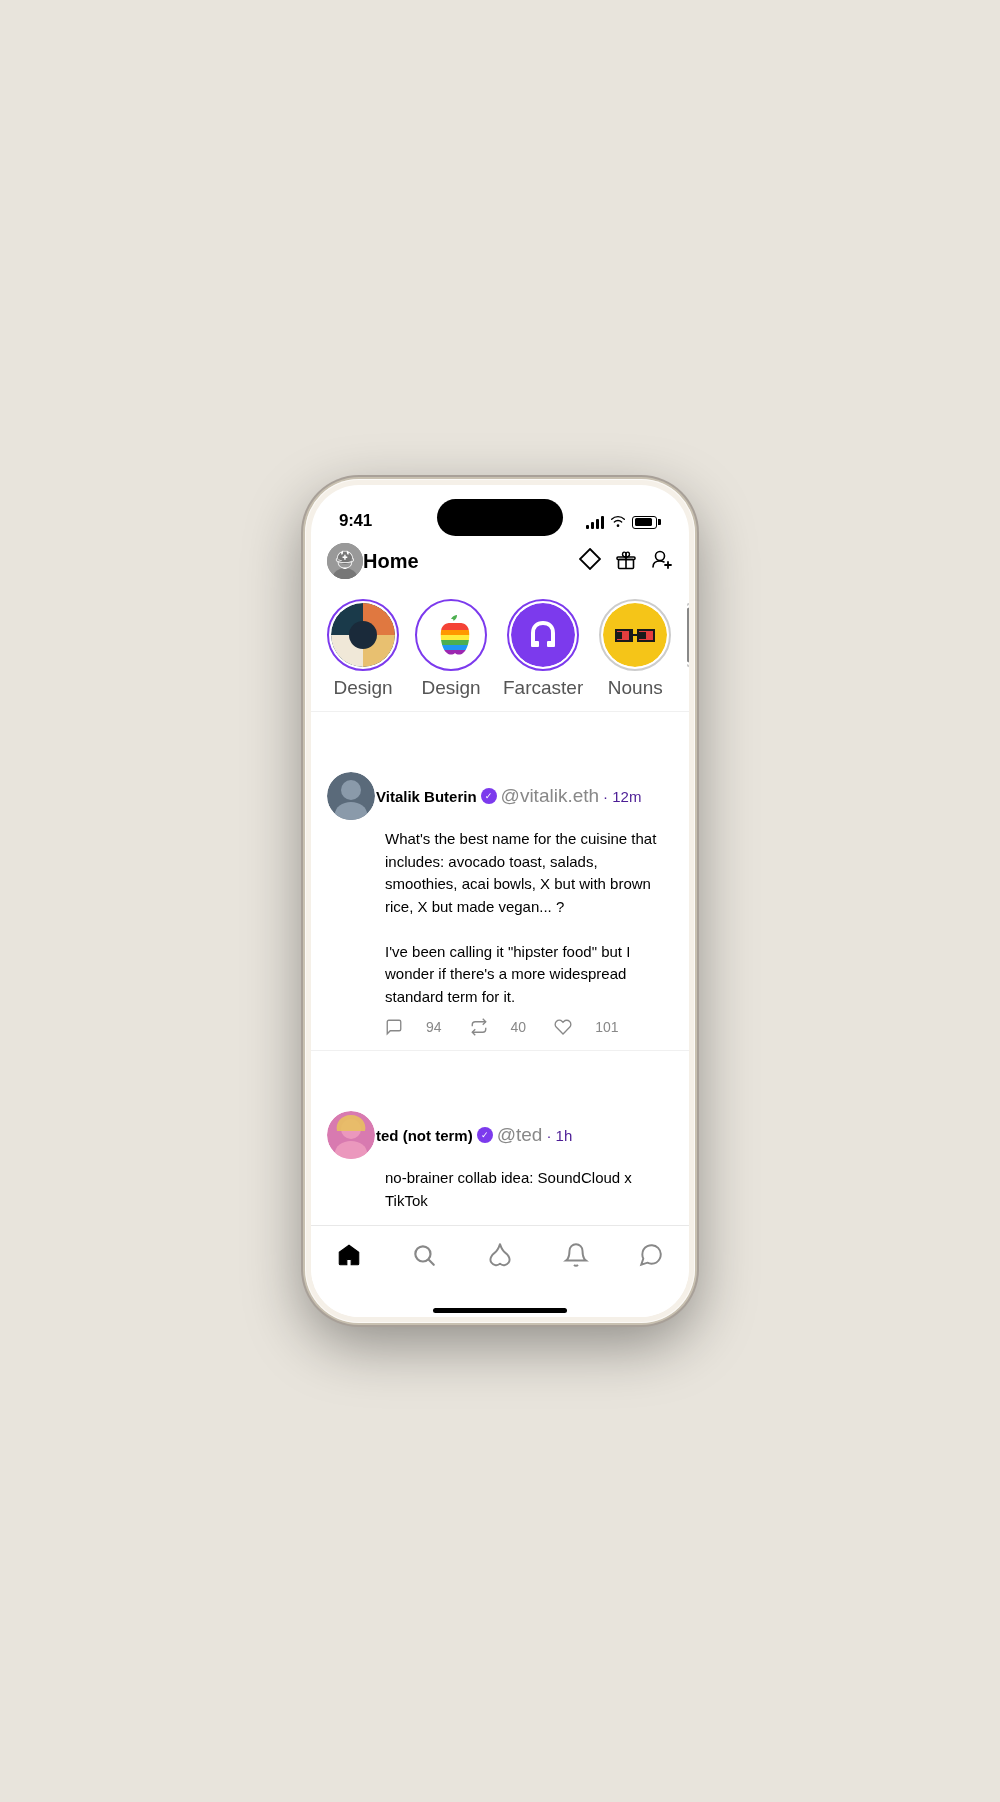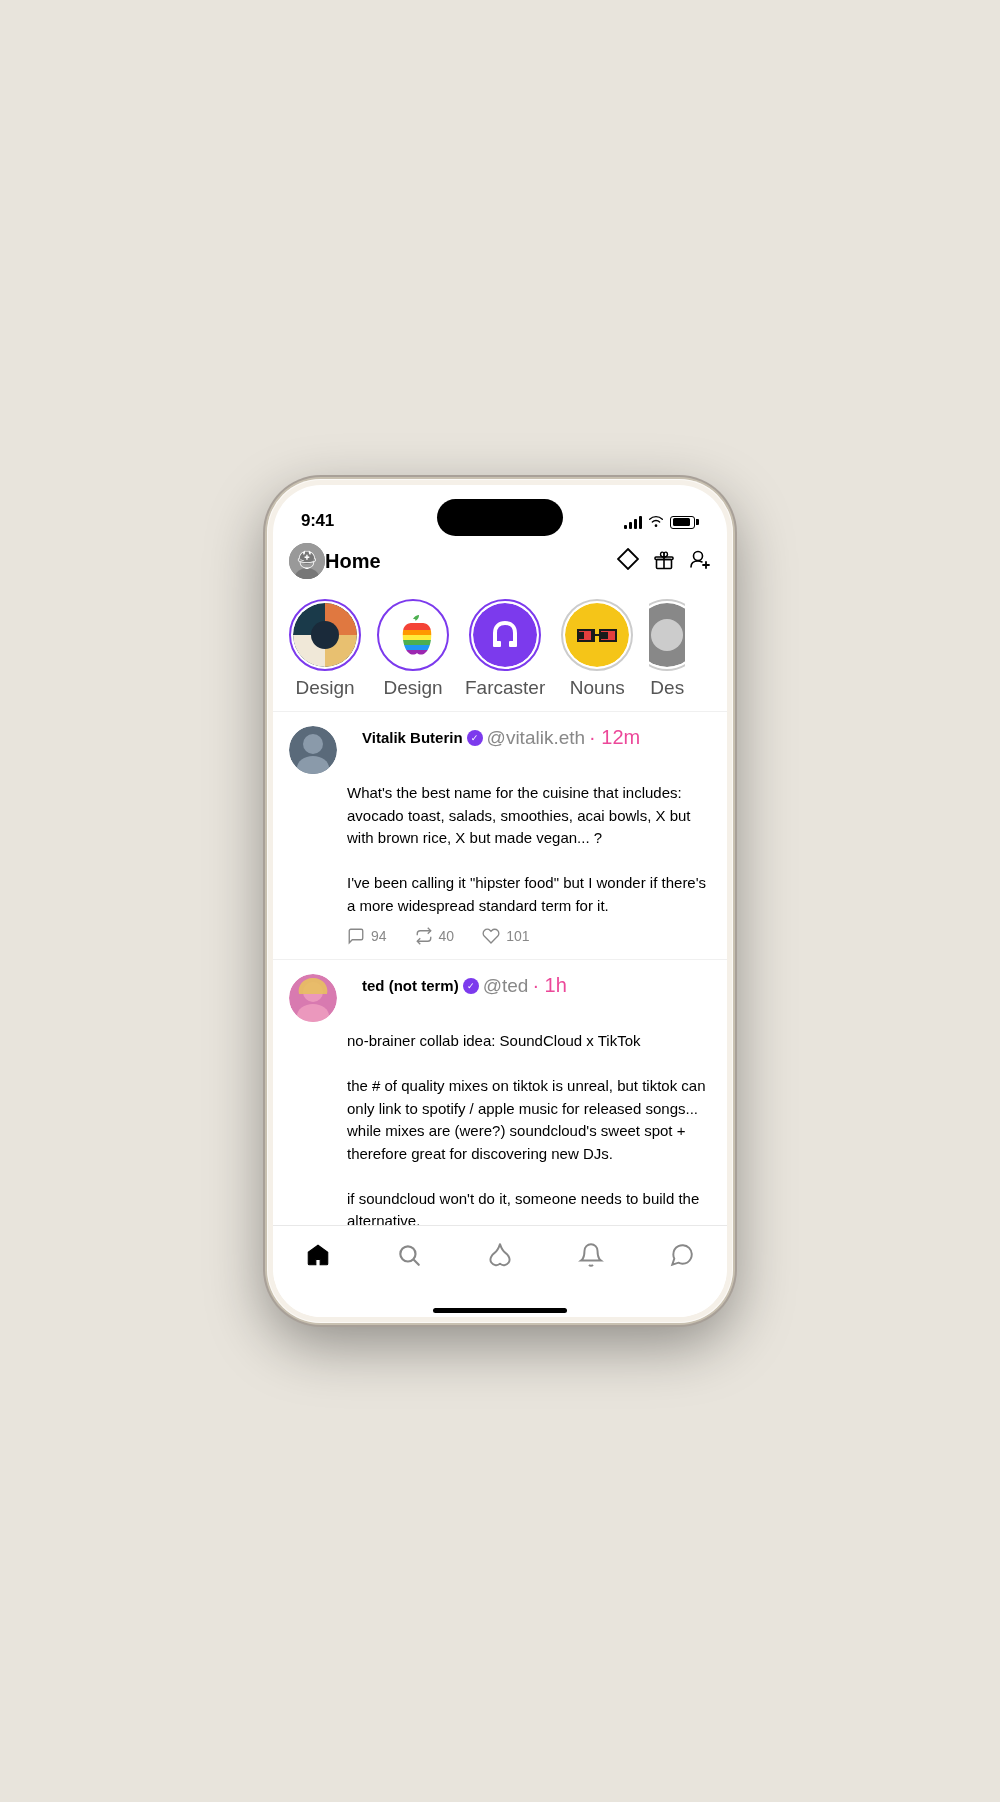--- a/index.html
+++ b/index.html
@@ -6,21 +6,21 @@
     body {
       background: #e8e4dc;
       display: flex;
       justify-content: center;
       align-items: center;
       min-height: 100vh;
       font-family: -apple-system, BlinkMacSystemFont, 'Helvetica Neue', Arial, sans-serif;
     }
 
     .phone-outer {
-      width: 466px;
+      width: 390px;
       height: 844px;
       background: #f5f0e8;
       border-radius: 54px;
       position: relative;
       box-shadow:
         0 0 0 2px #c8c0b0,
         0 0 0 4px #a8a098,
         0 20px 60px rgba(0,0,0,0.4),
         inset 0 0 0 1px rgba(255,255,255,0.6);
       overflow: hidden;
@@ -270,23 +270,24 @@
       overflow-x: hidden;
     }
 
     .post {
       padding: 14px 16px;
       border-bottom: 1px solid #f0f0f0;
     }
 
     .post-header {
       display: flex;
-      align-items: flex-start;
-      gap: 25px;
+      align-items: center;
+      gap: 1px;
       margin-bottom: 8px;
+      margin-top: 46px;
     }
 
     .post-avatar {
       width: 48px;
       height: 48px;
       border-radius: 50%;
       flex-shrink: 0;
       overflow: hidden;
     }
 
@@ -318,43 +319,43 @@
       font-size: 9px;
       color: white;
     }
 
     .post-handle {
       font-size: 19px;
       color: #888;
     }
 
     .post-time {
-      font-size: 20px;
-      color: #ec4899;
+      font-size: 15px;
+      color: #4c1d95;
     }
 
     .post-content {
       font-size: 15px;
       line-height: 1.5;
       color: #000;
       margin-left: 58px;
       margin-bottom: 10px;
     }
 
     .post-actions {
       display: flex;
       align-items: center;
       gap: 28px;
       margin-left: 58px;
     }
 
     .post-action {
       display: flex;
       align-items: center;
-      gap: 6px;
+      gap: 23px;
       color: #888;
       font-size: 14px;
       text-align: center;
     }
 
     .post-action svg {
       width: 18px;
       height: 18px;
     }
 

